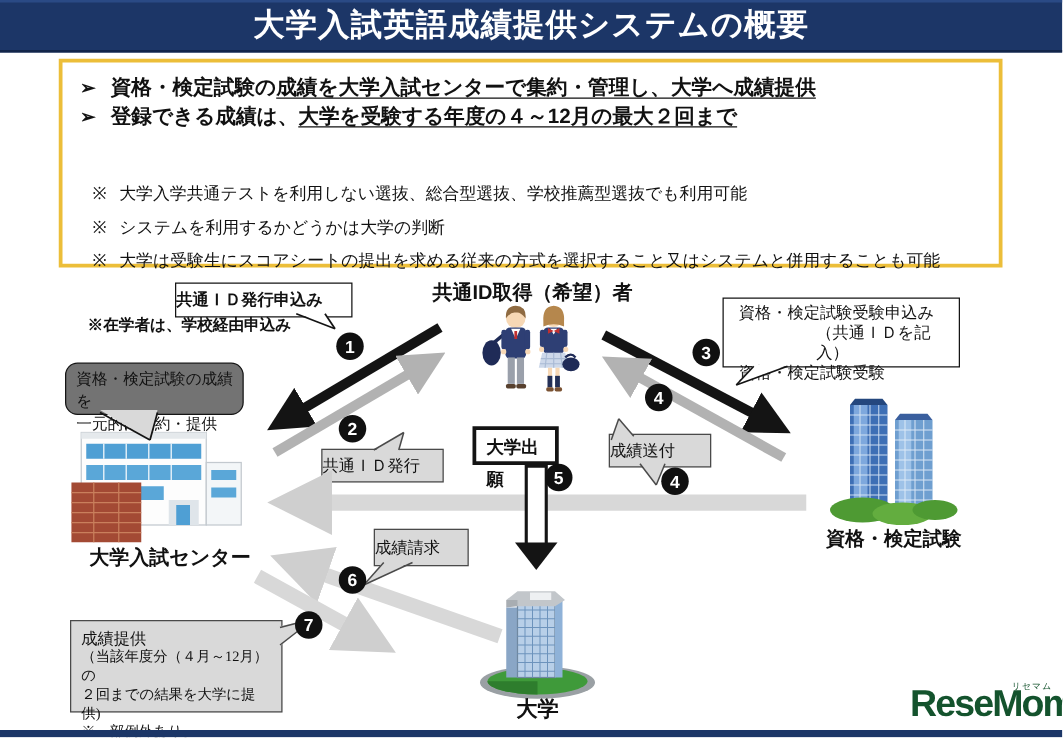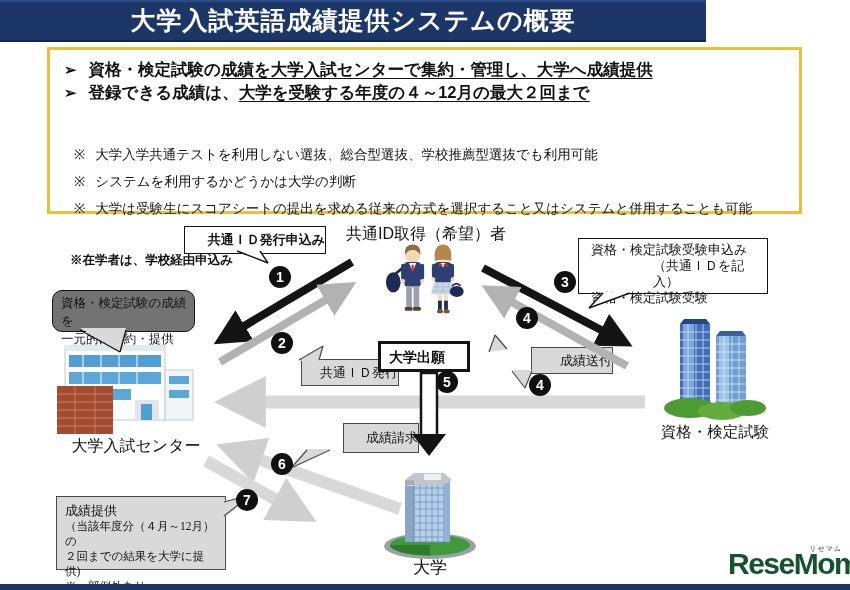--- a/index.html
+++ b/index.html
@@ -1,60 +1,60 @@
 <!DOCTYPE html>
 <html><head>
 <meta charset="utf-8">
 <style>
   html,body{margin:0;padding:0;background:#fff;}
   .stage{position:relative;width:850px;height:590px;background:#fff;overflow:hidden;
          font-family:"Liberation Sans",sans-serif;color:#111;}
   .abs{position:absolute;}
 
   
-  .titlebar{left:0;top:0;width:706px;height:40px;background:#1c3667;
+  .titlebar{left:0;top:0;width:850px;height:40px;background:#1c3667;
             border-bottom:2px solid #12254a;box-shadow:inset 0 2px 0 #2a4a85;}
   .titlebar span{display:block;text-align:center;line-height:40px;color:#fff;
                  font-size:25px;font-weight:bold;letter-spacing:1px;}
 
   
   .summary{left:47px;top:47px;width:749px;height:161px;background:#fff;
            border:3px solid #ecbe39;}
   .brow{position:absolute;left:14px;font-size:16.5px;font-weight:bold;white-space:nowrap;}
   .brow .glyph{display:inline-block;margin-right:12px;font-size:15px;}
   .brow .und{text-decoration:underline;text-underline-offset:3px;}
   .nrow{position:absolute;left:24px;font-size:13.5px;white-space:nowrap;}
   .nrow .glyph{margin-right:10px;}
 
   
   .co{background:#fff;border:1.5px solid #141414;font-family:"Liberation Serif",serif;
       font-size:13px;line-height:16px;}
   .gco{background:#d9d9d9;border:1px solid #4a4a4a;font-family:"Liberation Serif",serif;
        font-size:13px;line-height:16px;}
-  .center-text{display:flex;align-items:center;justify-content:flex-end;text-align:center;margin-left:44px;}
+  .center-text{display:flex;align-items:center;justify-content:flex-start;text-align:center;}
 
   .callout-id-apply{left:140px;top:226px;width:140px;height:26px;font-weight:bold;}
   .zaigaku{left:70px;top:252px;font-size:12.5px;font-weight:bold;
            text-underline-offset:2px;white-space:nowrap;}
   .bubble{left:52px;top:290px;width:143px;height:42px;background:#737373;
           border:1.5px solid #141414;border-radius:10px;font-size:12.5px;line-height:18px;
           padding:3px 0 0 8px;box-sizing:border-box;}
   .students-label{left:346px;top:224px;width:210px;font-size:16px;font-weight:bold;white-space:nowrap;}
   .exam-callout{left:578px;top:238px;width:190px;height:56px;padding:3px 12px;box-sizing:border-box;}
   .exam-callout .l2{padding-left:62px;}
   .id-issue{left:257px;top:359px;width:96px;height:25px;}
-  .univ-apply{left:378px;top:341px;width:92px;height:31px;background:#fff;border:3px solid #141414;
+  .univ-apply{left:378px;top:341px;width:69px;height:31px;background:#fff;border:3px solid #141414;
               font-size:14px;font-weight:600;line-height:26px;padding-left:8px;box-sizing:border-box;}
   .score-send{left:487px;top:347px;width:80px;height:25px;}
   .score-request{left:299px;top:423px;width:74px;height:28px;}
   .score-provide{left:56px;top:496px;width:170px;height:74px;padding:5px 8px;box-sizing:border-box;
                  font-size:11.5px;line-height:15px;}
   .score-provide .l1{font-size:13px;line-height:17px;}
 
-  .actor-label{font-weight:normal;text-align:center;white-space:nowrap;}
+  .actor-label{font-weight:bold;text-align:center;white-space:nowrap;}
   .center-label{left:60px;top:436px;width:152px;font-size:16px;}
   .provider-label{left:650px;top:422px;width:130px;font-size:15.5px;line-height:19px;}
   .univ-label{left:400px;top:556px;width:60px;font-size:17px;}
 
   
   .badge{width:22px;height:22px;border-radius:50%;background:#101010;color:#fff;
          font-size:14px;font-weight:bold;text-align:center;line-height:22px;}
 
   .arrows-svg{left:0;top:0;width:850px;height:590px;pointer-events:none;}
   .illus{pointer-events:none;}

